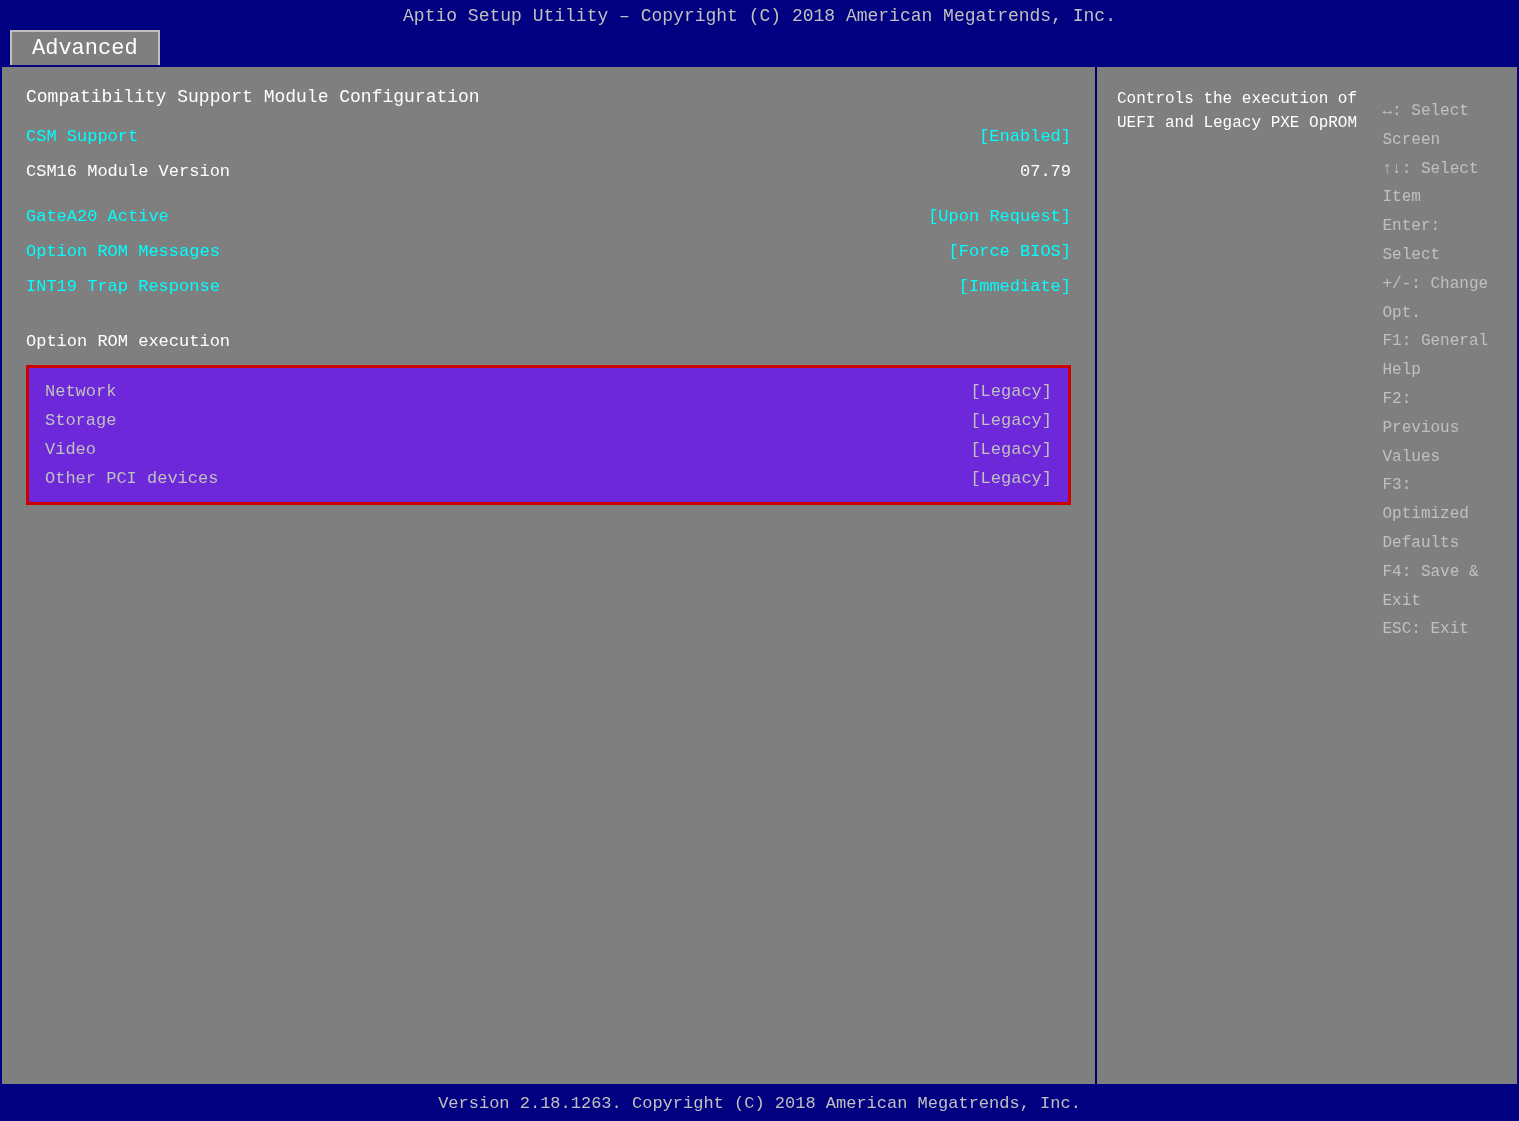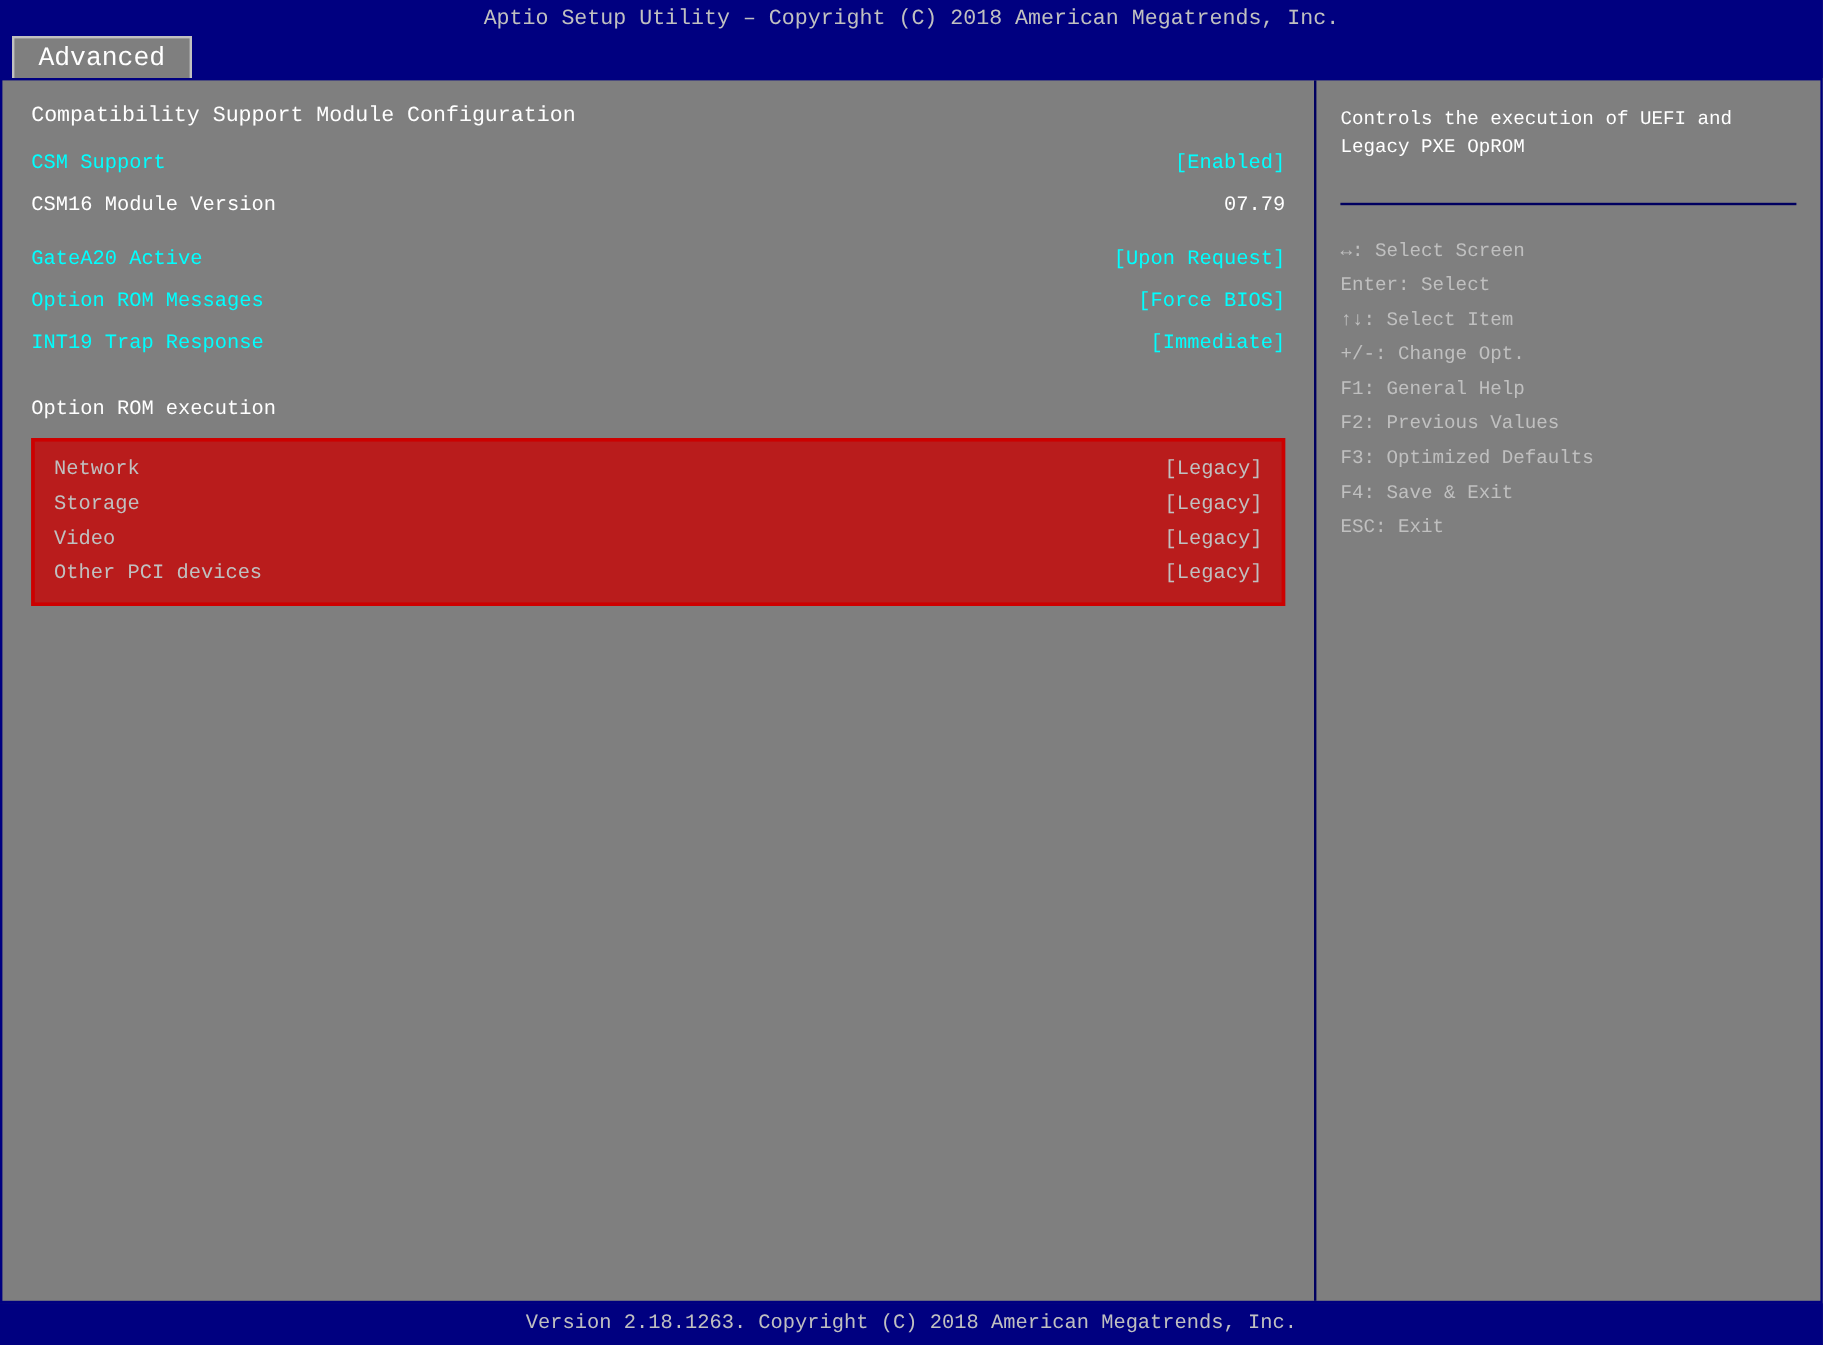--- a/index.html
+++ b/index.html
@@ -109,21 +109,21 @@
       color: #ffffff;
       font-size: 17px;
       margin-bottom: 14px;
     }
 
     
     .rom-execution-box {
       border: 3px solid #cc0000;
       padding: 14px 16px;
       margin-top: 6px;
-      background-color: #b91c1c;
+      background-color: #6d28d9;
     }
 
     .rom-item-row {
       display: flex;
       justify-content: space-between;
       margin-bottom: 10px;
       align-items: center;
     }
 
     .rom-item-row:last-child {
@@ -138,21 +138,21 @@
     .rom-item-value {
       color: #c0c0c0;
       font-size: 17px;
     }
 
     
     .right-panel {
       width: 420px;
       padding: 20px 20px;
       display: flex;
-      flex-direction: column;
+      flex-direction: row;
     }
 
     .help-text {
       color: #ffffff;
       font-size: 16px;
       line-height: 1.5;
       margin-bottom: 20px;
     }
 
     .right-divider {
@@ -264,22 +264,22 @@
     </div>
 
     <div class="right-panel">
 
       <div class="help-text">Controls the execution of UEFI and Legacy PXE OpROM</div>
 
       <hr class="right-divider">
 
       <ul class="key-hint-list">
         <li>↔: Select Screen</li>
+        <li>↑↓: Select Item</li>
         <li>Enter: Select</li>
-        <li>↑↓: Select Item</li>
         <li>+/-: Change Opt.</li>
         <li>F1: General Help</li>
         <li>F2: Previous Values</li>
         <li>F3: Optimized Defaults</li>
         <li>F4: Save &amp; Exit</li>
         <li>ESC: Exit</li>
       </ul>
 
     </div>
 

